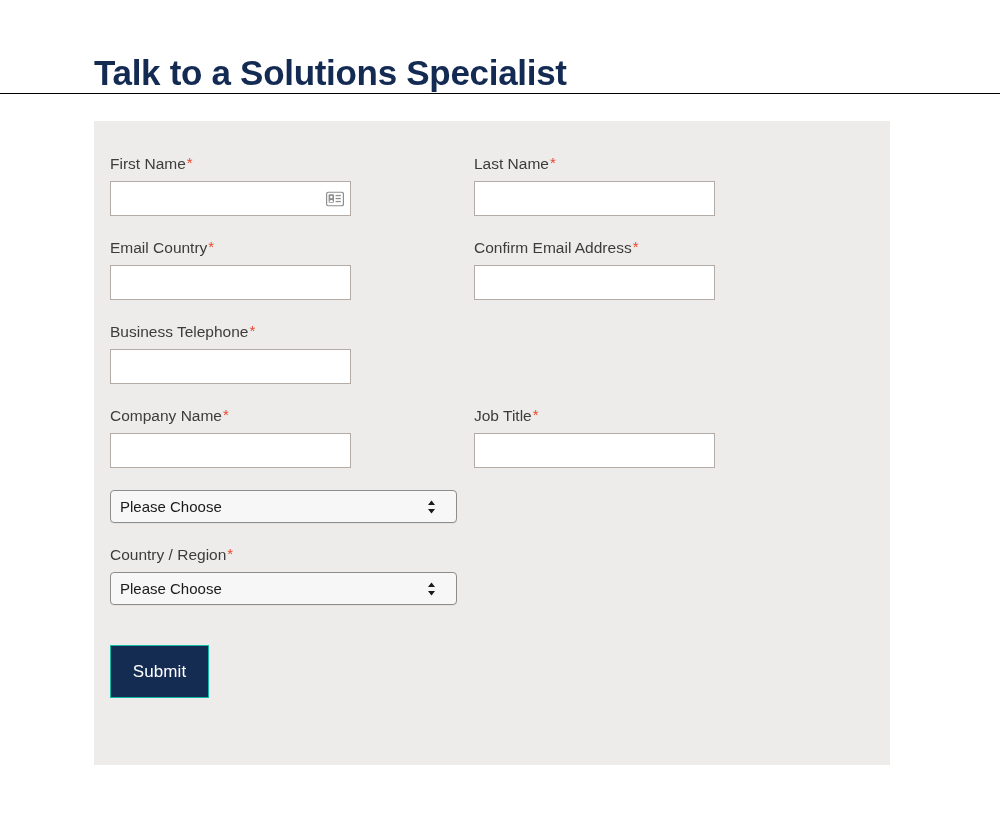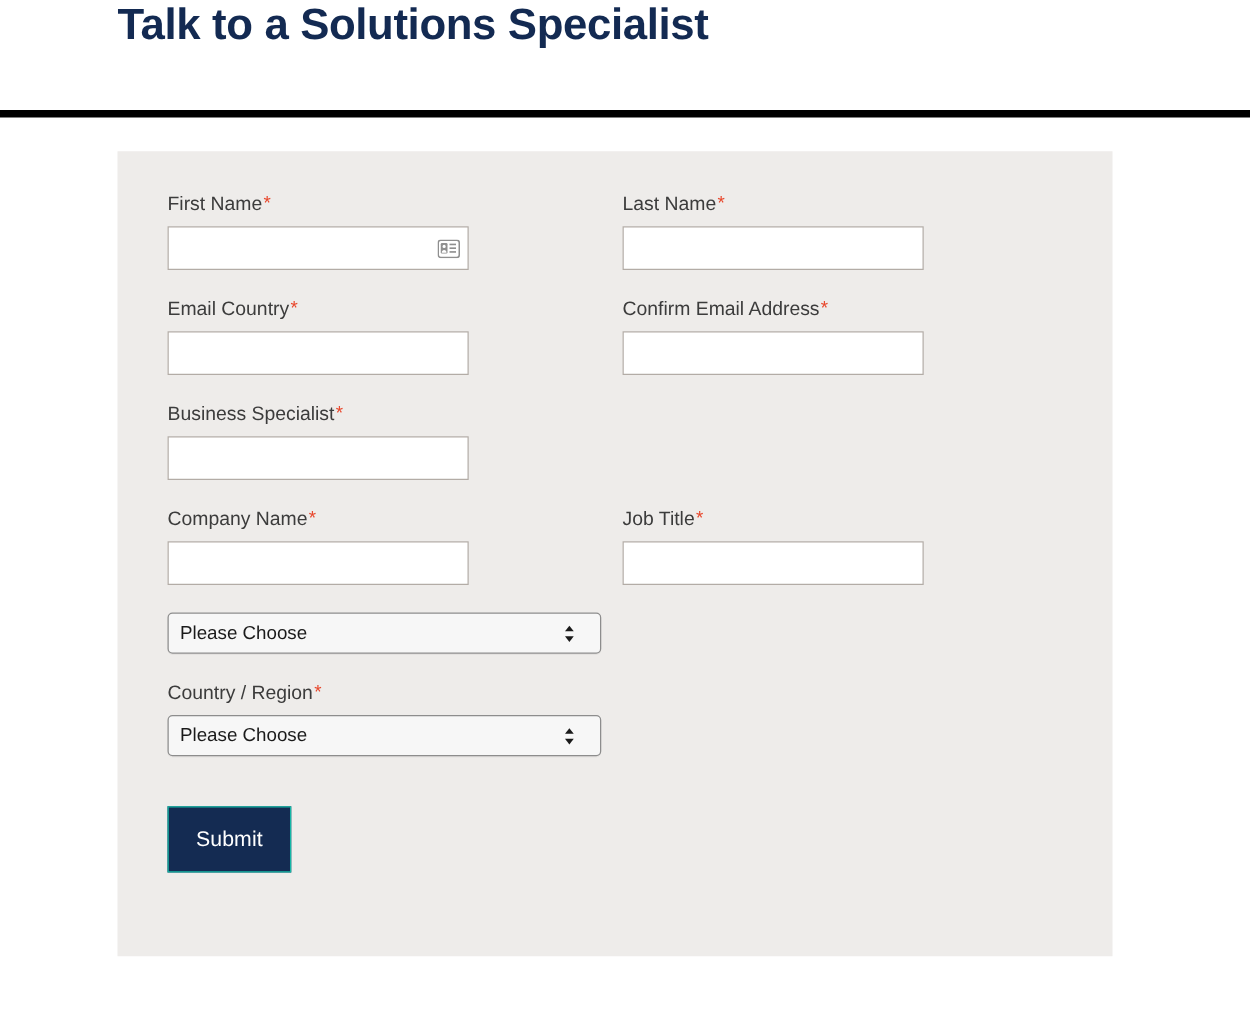--- a/index.html
+++ b/index.html
@@ -15,44 +15,44 @@
     overflow: hidden;
   }
 
   
   .page-header {
     box-sizing: border-box;
     width: 1000px;
     height: 94px;
     padding: 0 18px 0 94px;
     display: flex;
-    align-items: flex-start;
+    align-items: flex-end;
     background: #ffffff;
-    border-bottom: 6px solid #000000;
+    border-bottom: 1px solid #000000;
   }
   .page-title {
     margin: 0;
     font-size: 35px;
     line-height: 40px;
     font-weight: bold;
     letter-spacing: -0.3px;
     color: #132a52;
     font-family: "Liberation Sans", sans-serif;
   }
 
   
   .form-panel {
     box-sizing: border-box;
     position: absolute;
     left: 94px;
     top: 121px;
     width: 796px;
     height: 644px;
     background: #eeecea;
-    padding: 33px 0 0 40px;
+    padding: 33px 0 0 16px;
   }
 
   .form-grid {
     width: 728px;
   }
 
   .form-row {
     display: flex;
     width: 100%;
   }
@@ -218,21 +218,21 @@
         </label>
         <div class="text-input-wrap">
           <input class="text-input" type="text" value="" style="">
         </div>
       </div>
     </div>
 
     <div class="form-row">
       <div class="field">
         <label class="field-label">
-          <span>Business Specialist</span><span class="req-star">*</span>
+          <span>Business Telephone</span><span class="req-star">*</span>
         </label>
         <div class="text-input-wrap">
           <input class="text-input" type="text" value="" style="">
         </div>
       </div>
       <div class="field empty-slot"></div>
     </div>
 
     <div class="form-row">
       <div class="field">

